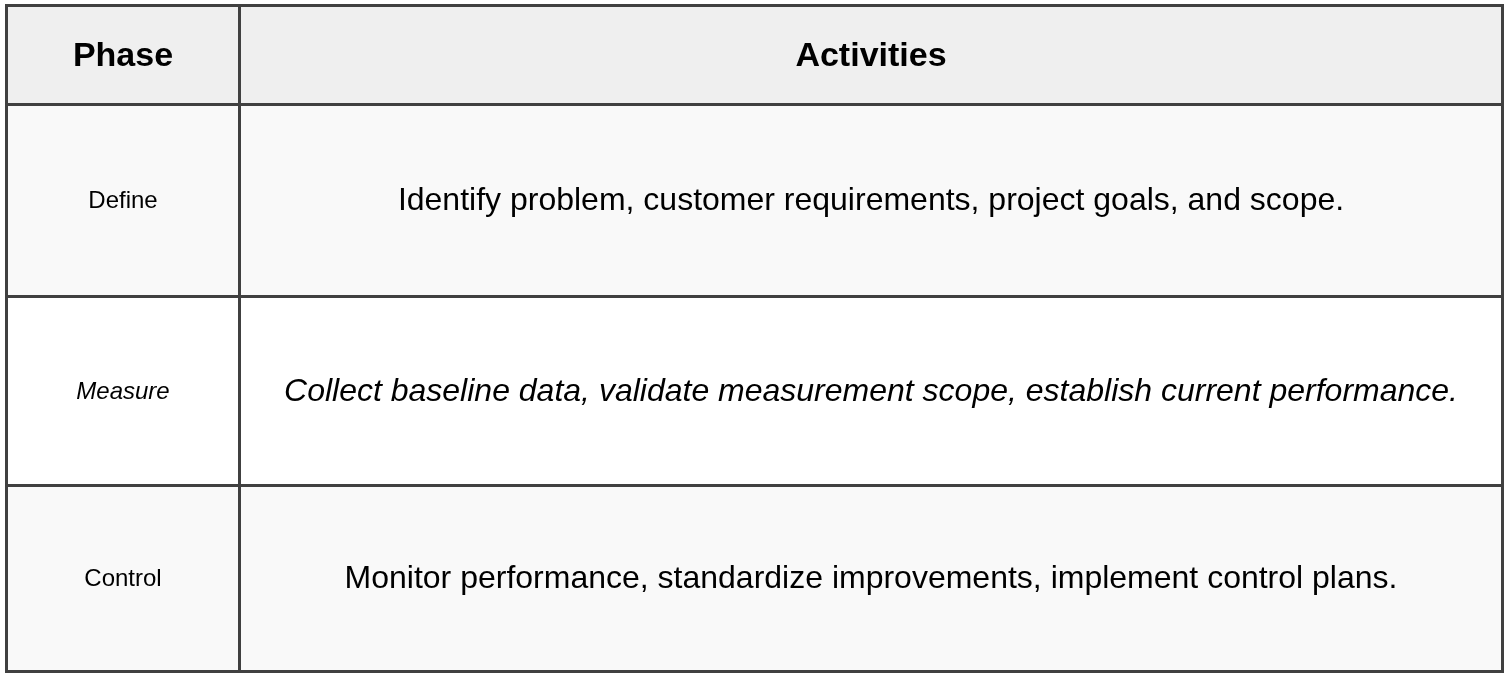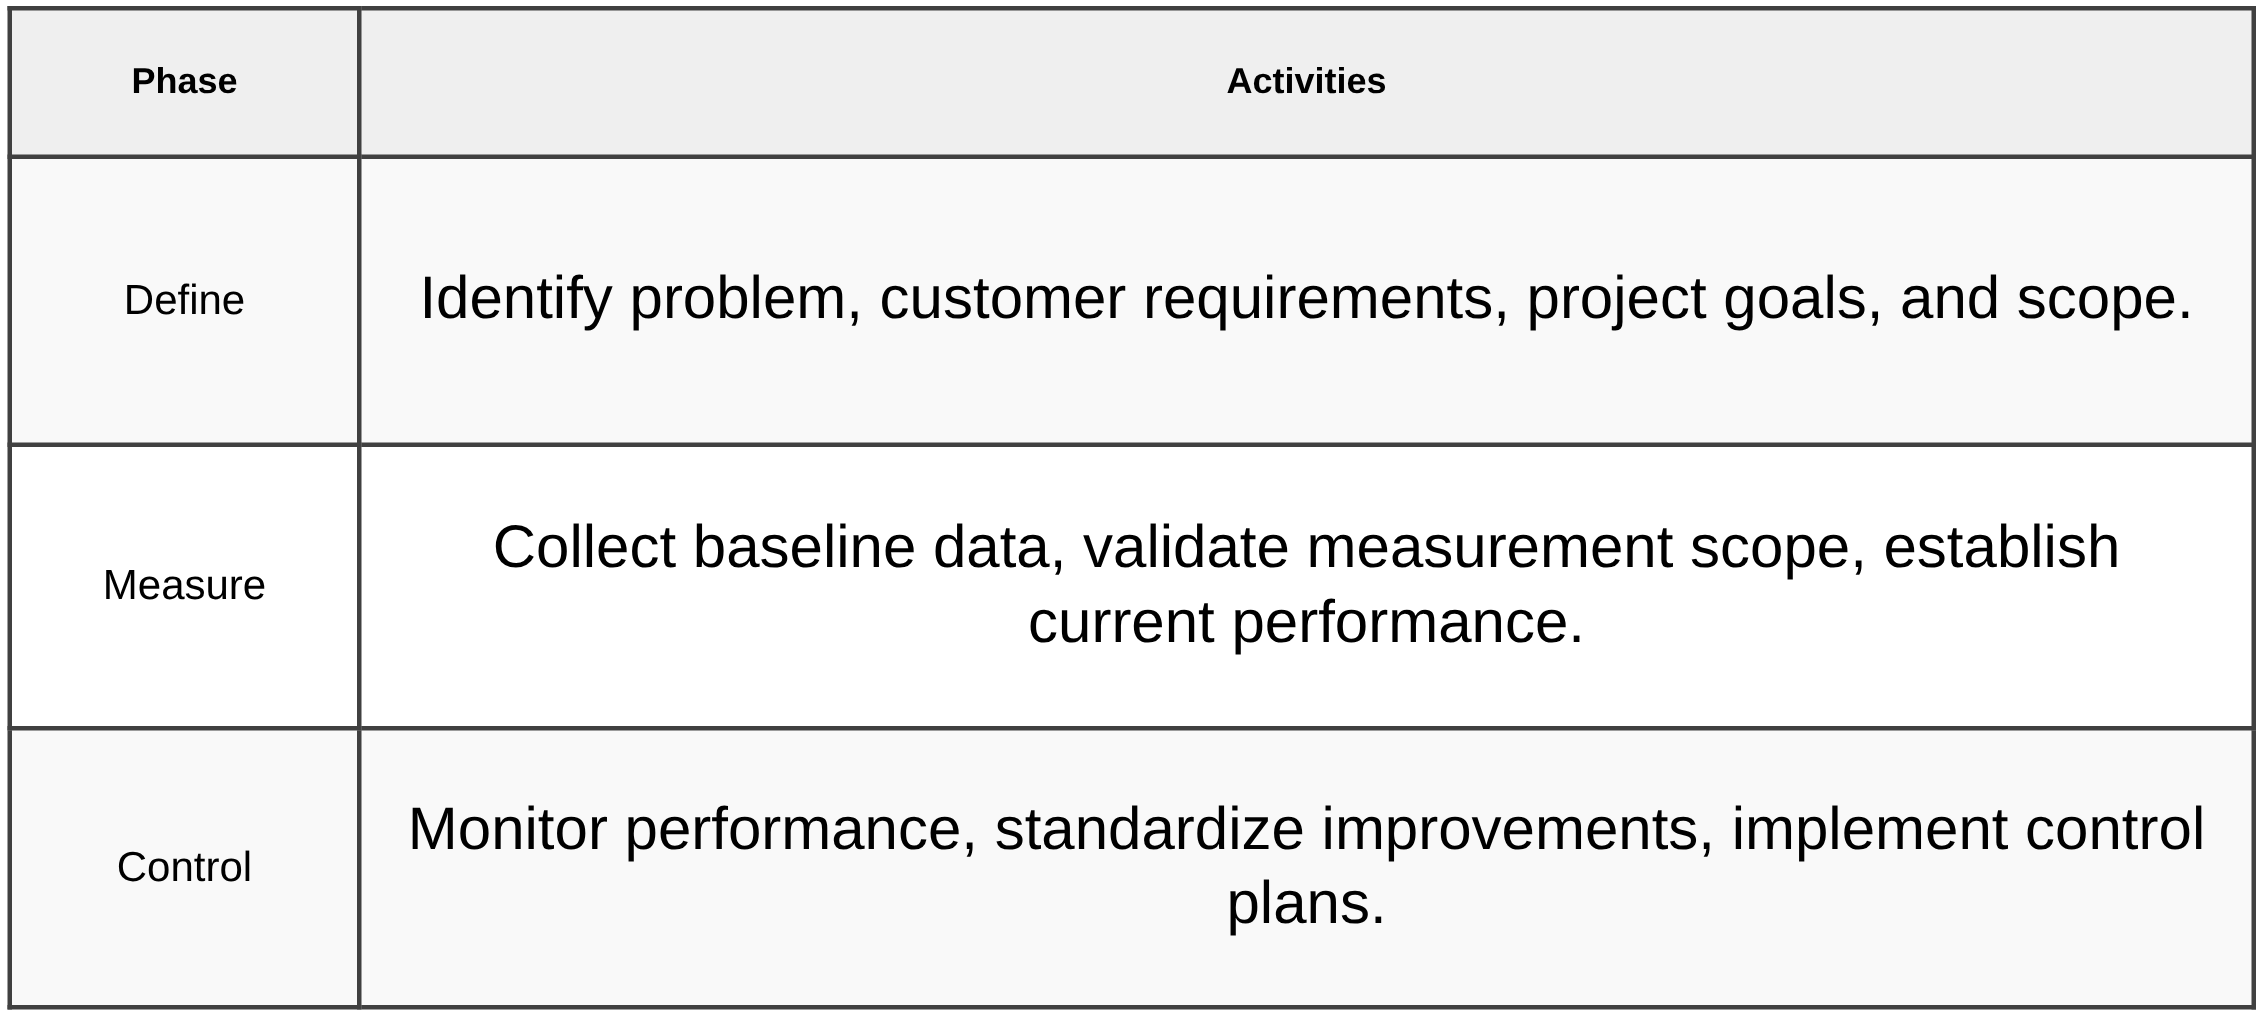--- a/index.html
+++ b/index.html
@@ -36,46 +36,46 @@
   table.dmaic-table td {
     border: 3px solid #404040;
     text-align: center;
     vertical-align: middle;
     padding: 6px 10px;
   }
 
   thead th {
     background: #efefef;
     font-weight: bold;
-    font-size: 24px;
+    font-size: 34px;
     line-height: 1.15;
     height: 84px;
   }
 
   tbody td {
     font-weight: normal;
     line-height: 1.24;
   }
 
   tbody td.phase-cell {
-    font-size: 28px;
+    font-size: 24px;
     margin-top: 17px;
   }
 
   tbody td.activity-cell {
-    font-size: 40px;
+    font-size: 32px;
     padding-left: 26px;
     padding-right: 26px;
   }
 
   tbody tr.row-odd td { background: #f9f9f9; }
   tbody tr.row-even td { background: #ffffff; }
 
   tbody tr.r-define   td { height: 135px; }
-  tbody tr.r-measure  td { height: 133px; }
+  tbody tr.r-measure  td { height: 133px; font-style: italic; }
   tbody tr.r-analyze  td { height: 86px; }
   tbody tr.r-improve  td { height: 86px; }
   tbody tr.r-control  td { height: 131px; }
 </style>
 </head>
 <body>
 
 <div class="table-wrap">
   <table class="dmaic-table">
     <colgroup>

